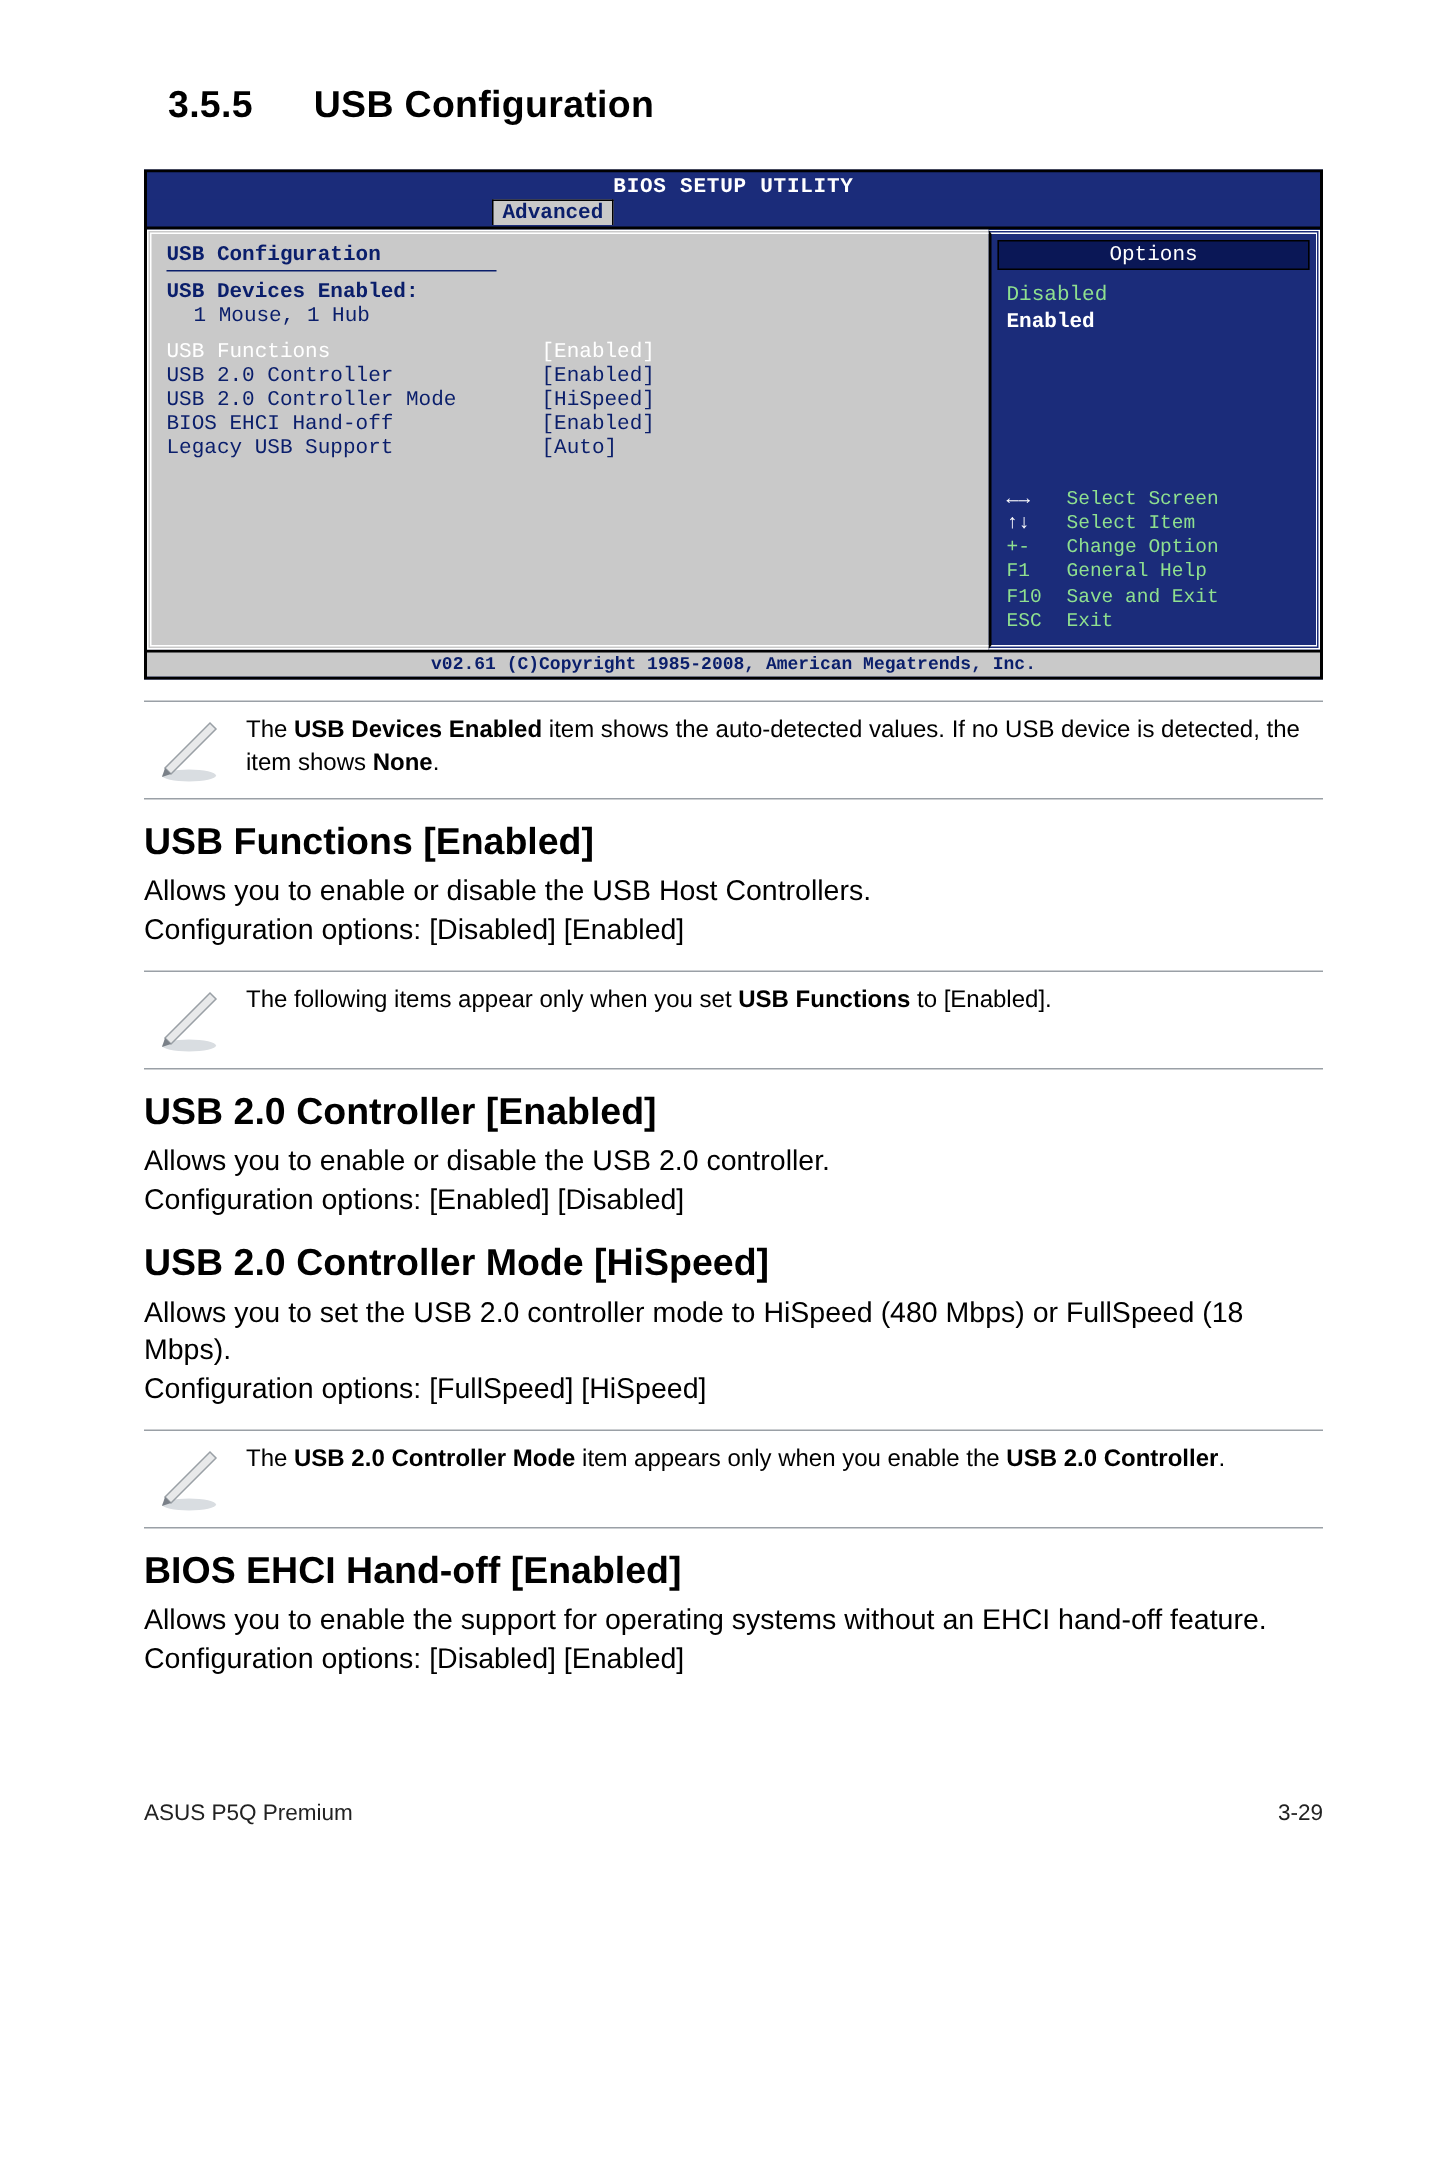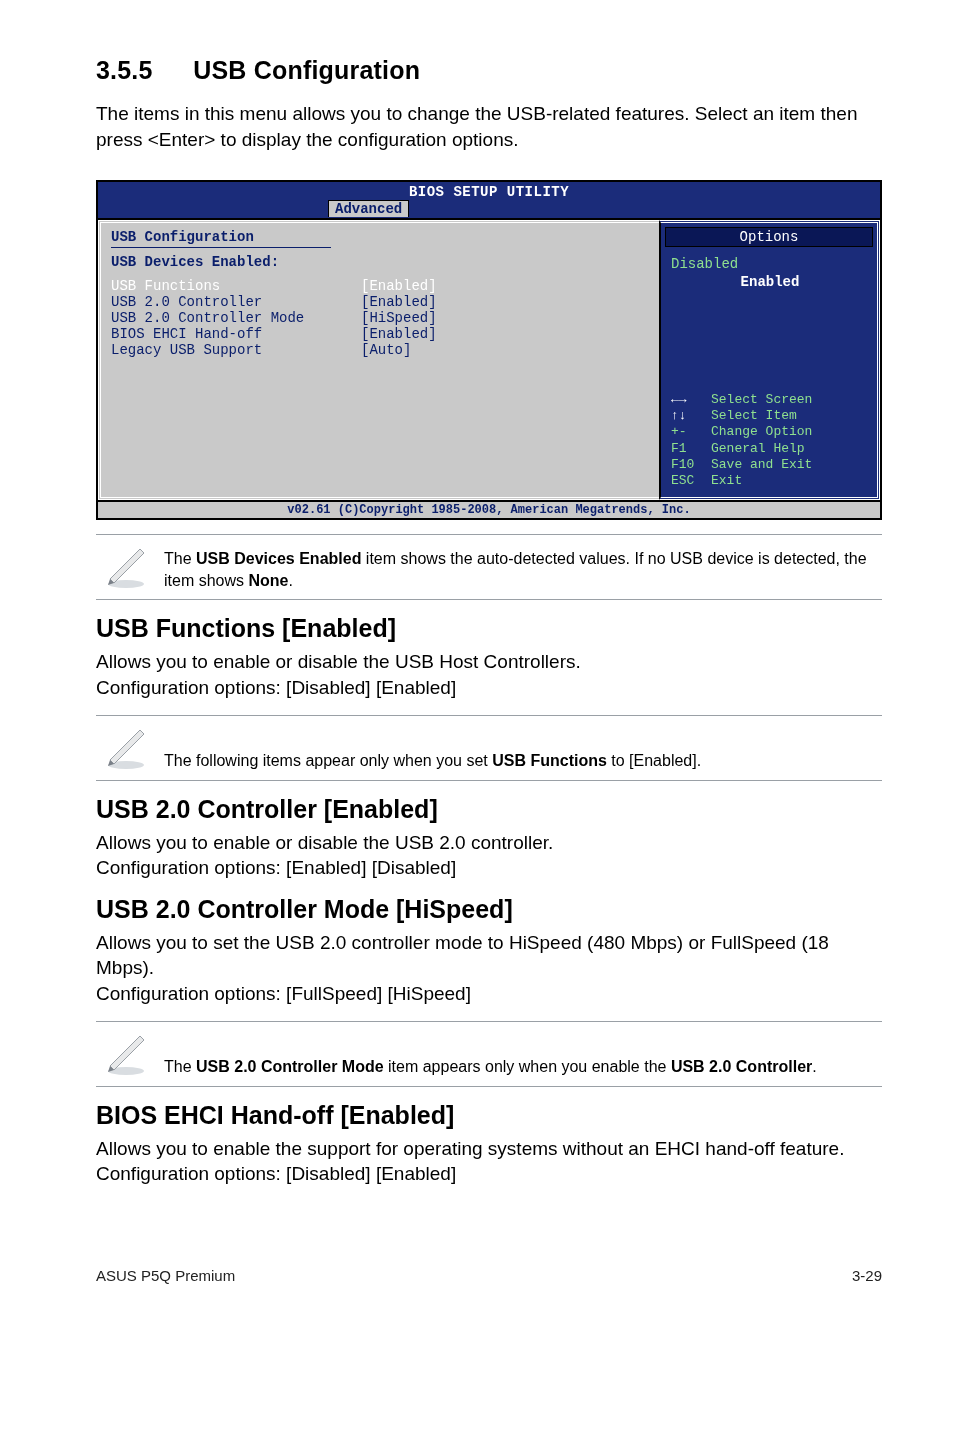--- a/index.html
+++ b/index.html
@@ -16,34 +16,35 @@
     }
     h2.section-title {
       font-size: 25px;
       font-weight: bold;
       margin: 0 0 16px 0;
       letter-spacing: 0.2px;
     }
     .section-title .num {
       display: inline-block;
       width: 90px;
+      margin-left: 16px;
     }
     p.body {
       font-size: 19px;
       line-height: 1.35;
       margin: 0 0 14px 0;
     }
     h3.subhead {
       font-size: 25px;
       font-weight: bold;
       margin: 14px 0 6px 0;
     }
     .note-row {
       display: flex;
-      align-items: flex-end;
+      align-items: flex-start;
       gap: 14px;
       border-top: 1px solid #9aa0a6;
       border-bottom: 1px solid #9aa0a6;
       padding: 8px 6px;
       margin: 14px 0;
     }
     .note-row .note-text {
       font-size: 16px;
       line-height: 1.35;
     }
@@ -143,21 +144,20 @@
       margin: -2px -4px 8px -6px;
       border: 1px solid #000;
     }
     .bios-right .opts {
       color: #8fe08f;
       line-height: 1.3;
     }
     .bios-right .opts .sel {
       color: #fff;
       font-weight: bold;
-      text-align: center;
     }
     .bios-right .legend {
       margin-top: auto;
       color: #8fe08f;
       line-height: 1.25;
       font-size: 13px;
     }
     .bios-right .legend .lrow {
       display: flex;
     }
@@ -190,32 +190,32 @@
 </head>
 <body>
 
 <div class="page">
 
   <h2 class="section-title">
     <span class="num">3.5.5</span>
     <span>USB Configuration</span>
   </h2>
 
-  <p class="body">The items in this menu allows you to change the USB-related features. Select an item then press &lt;Enter&gt; to display the configuration options.</p>
 
   <div class="bios">
     <div class="bios-title">BIOS SETUP UTILITY</div>
     <div class="bios-tabs">
       <span class="bios-tab">Advanced</span>
     </div>
     <div class="bios-body">
       <div class="bios-left">
         <div class="hdr">USB Configuration</div>
         <div class="sep"></div>
         <div class="hdr">USB Devices Enabled:</div>
+        <div style="padding-left:18px;color:#0a1e6b;">1 Mouse, 1 Hub</div>
         <div style="height:8px"></div>
         <div class="row white">
           <span class="k">USB Functions</span>
           <span class="v">[Enabled]</span>
         </div>
         <div class="row">
           <span class="k">USB 2.0 Controller</span>
           <span class="v">[Enabled]</span>
         </div>
         <div class="row">

